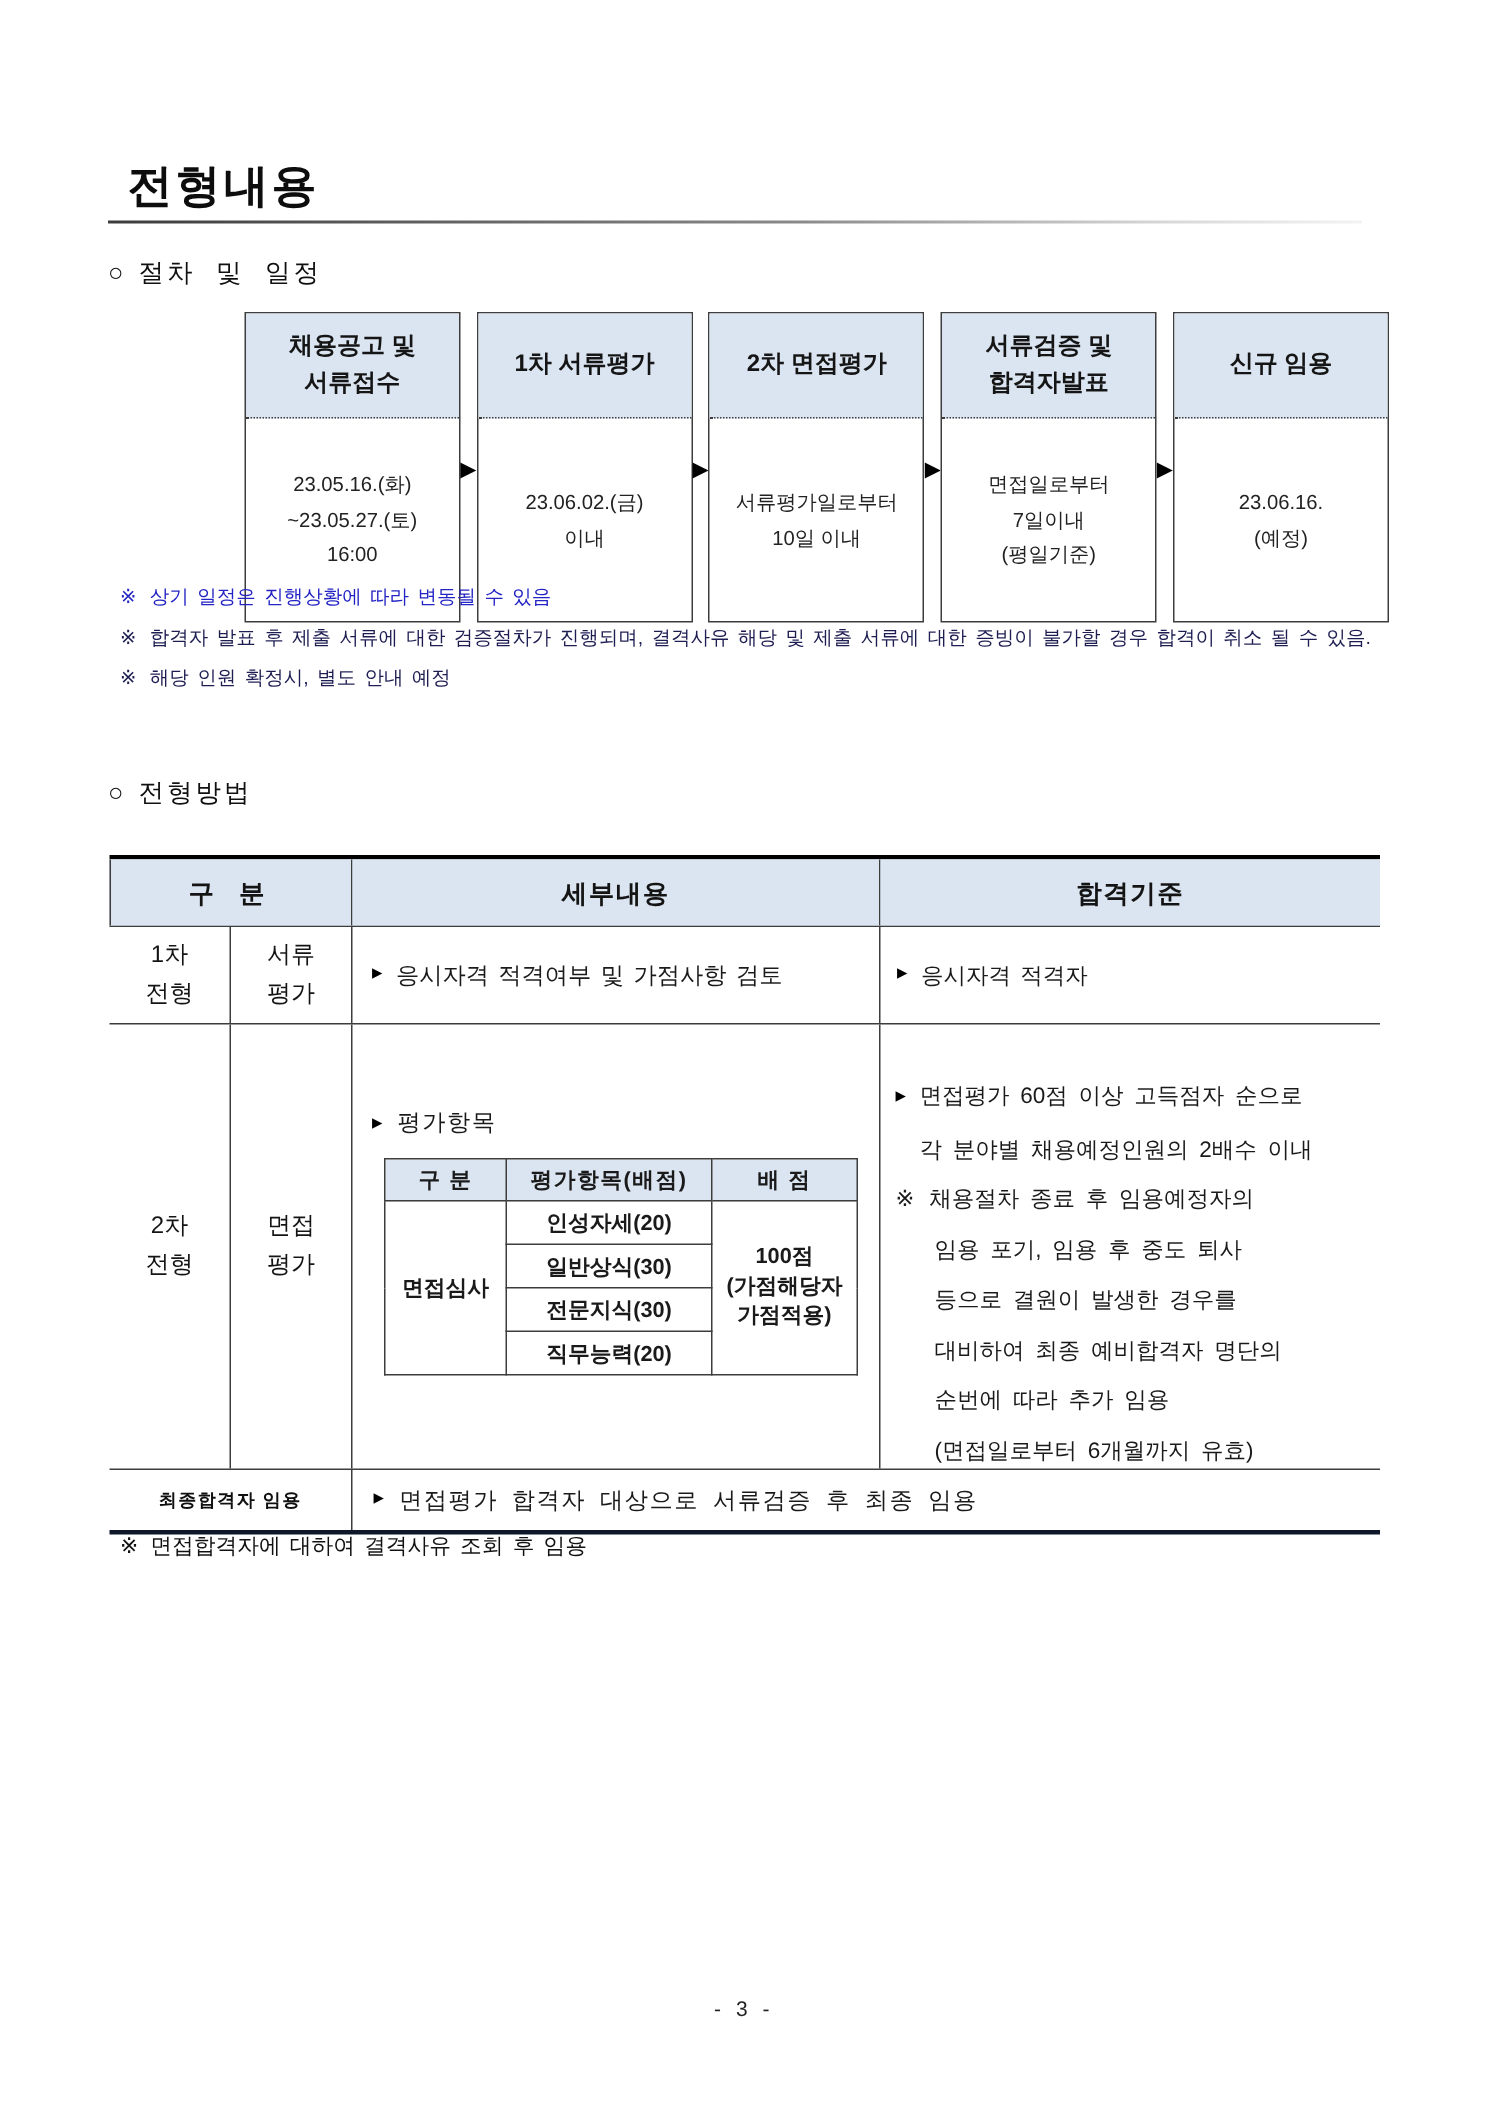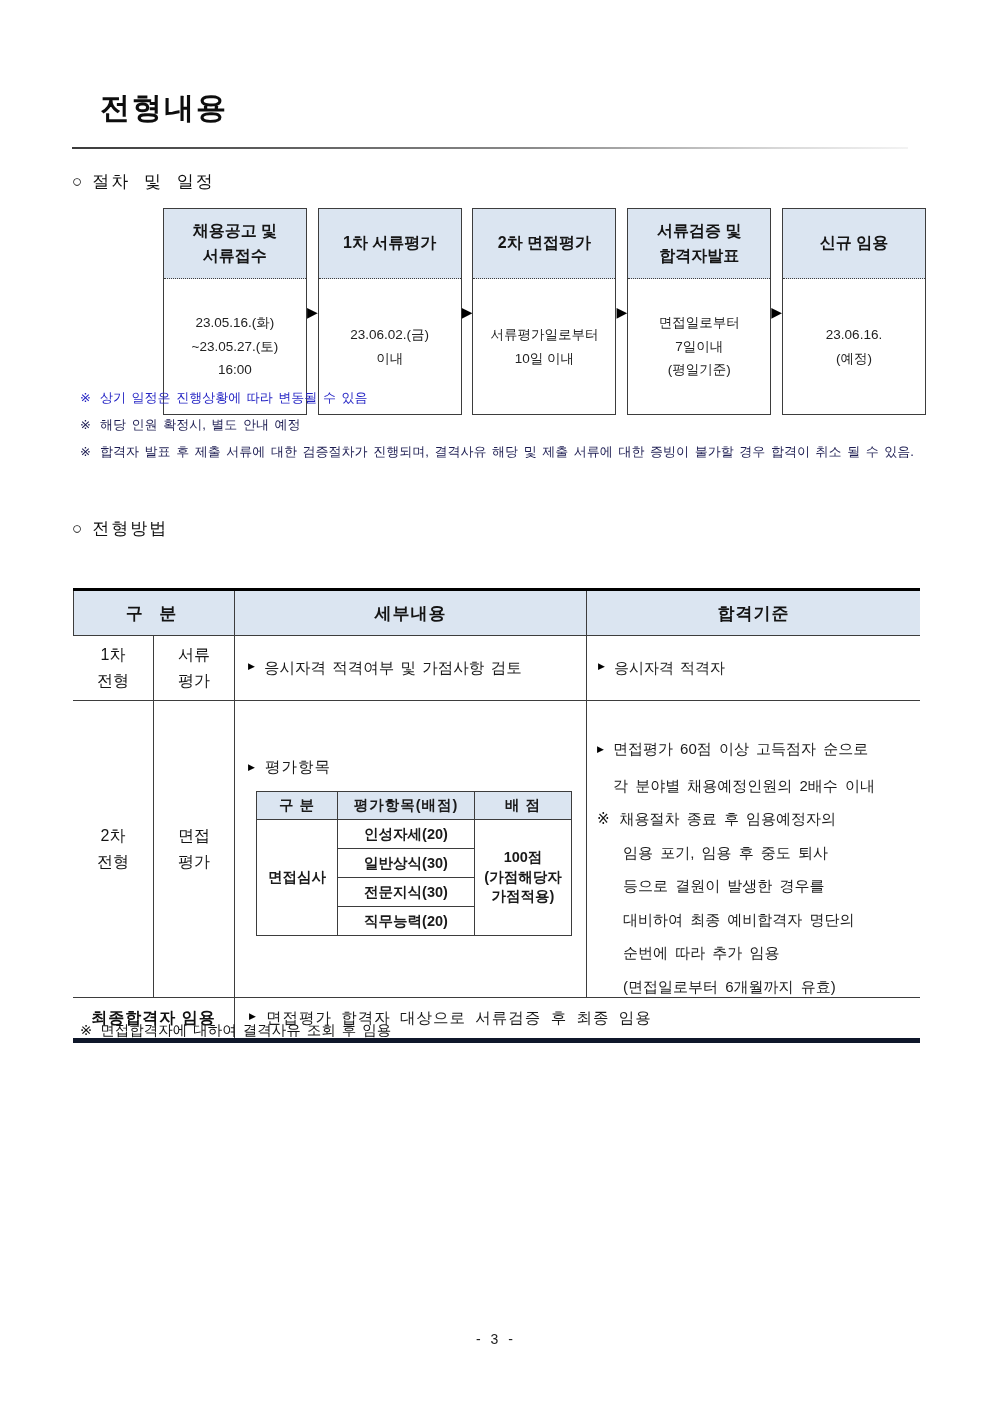--- a/index.html
+++ b/index.html
@@ -4,21 +4,21 @@
 <style>
   html,body{margin:0;padding:0;}
   body{
     width:992px;height:1403px;position:relative;background:#ffffff;
     font-family:"Liberation Sans","DejaVu Sans",sans-serif;color:#1a1a1a;
     overflow:hidden;
   }
   .abs{position:absolute;}
 
   
-  .doc-title{left:85px;top:88px;font-size:30px;font-weight:800;letter-spacing:2px;color:#0d0d0d;margin-left:15px;}
+  .doc-title{left:85px;top:104px;font-size:30px;font-weight:800;letter-spacing:2px;color:#0d0d0d;}
   .title-rule{left:72px;top:147px;width:836px;height:2px;
     background:linear-gradient(to right,#3c3c3c 0%,#8a8a8a 55%,#d9d9d9 85%,#f3f3f3 100%);}
 
   
   .sec-heading{font-size:17px;color:#101010;letter-spacing:2px;word-spacing:7px;}
   .sec-heading .circle{font-size:17px;margin-right:10px;letter-spacing:0;}
   .heading-schedule{left:72px;top:170px;}
   .heading-method{left:72px;top:517px;}
 
   
@@ -32,21 +32,21 @@
   .flow-arrow{align-self:center;font-size:14px;color:#000;line-height:1;}
 
   
   .notes{left:80px;top:384px;width:858px;font-size:13px;line-height:27px;}
   .note{padding-left:28px;text-indent:-28px;word-spacing:2px;text-align:justify;}
   .note-blue{color:#2424c4;}
   .note-navy{color:#1d1d52;}
   .note .mark{margin-right:9px;}
 
   
-  .mtable{left:73px;top:588px;width:847px;border-top:3px solid #000;border-bottom:5px solid #0f172a;box-sizing:border-box;}
+  .mtable{left:73px;top:570px;width:847px;border-top:3px solid #000;border-bottom:3px solid #0f172a;box-sizing:border-box;}
   .mrow{display:flex;border-bottom:1px solid #3d3d3d;box-sizing:border-box;}
   .mrow:last-child{border-bottom:none;}
   .mcell{box-sizing:border-box;border-right:1px solid #3d3d3d;}
   .mcell:last-child{border-right:none;}
   .c-center{display:flex;align-items:center;justify-content:center;text-align:center;}
   .row-header{height:45px;background:#dbe5f1;font-weight:700;font-size:17px;color:#141414;}
   .row-header .mcell{background:#dbe5f1;}
   .hcell-group{width:162px;border-left:1px solid #3d3d3d;letter-spacing:6px;}
   .hcell-detail{width:352px;letter-spacing:1px;}
   .hcell-criteria{width:333px;letter-spacing:1px;}
@@ -59,21 +59,21 @@
   .row1 .detail-cell{display:flex;align-items:center;padding-left:13px;word-spacing:2px;}
   .row1 .criteria-cell{display:flex;align-items:center;padding-left:11px;word-spacing:2px;}
   .bullet{font-size:9px;margin-right:9px;position:relative;top:-2px;color:#000;}
   .row2 .detail-cell{padding:49px 0 0 13px;}
   .d-bullet-line{font-size:15.5px;line-height:33px;letter-spacing:1px;word-spacing:3px;}
   .row2 .criteria-cell{padding:31px 0 0 10px;}
   .crit-line{line-height:33.5px;word-spacing:3px;}
   .crit-indent1{padding-left:16px;}
   .crit-mark-line .mark{margin-right:10px;}
   .crit-indent2{padding-left:26px;}
-  .row3 .label-cell{width:162px;font-weight:700;font-size:16px;letter-spacing:1px;color:#101010;text-align:right;}
+  .row3 .label-cell{width:162px;font-weight:700;font-size:12px;letter-spacing:1px;color:#101010;text-align:right;}
   .row3 .span-cell{width:685px;display:flex;align-items:center;padding-left:14px;font-size:15.5px;word-spacing:4px;letter-spacing:1px;}
 
   
   .itable{border-collapse:collapse;margin:5px 0 0 8px;}
   .itable th,.itable td{border:1px solid #3d3d3d;text-align:center;font-size:14.5px;color:#1a1a1a;padding:0 4px;}
   .itable th{background:#dbe5f1;font-weight:700;height:27px;letter-spacing:1px;}
   .col-igroup{width:72px;}
   .col-iitem{width:128px;}
   .col-iscore{width:88px;}
   .itable td{height:28px;font-weight:700;}
@@ -148,24 +148,24 @@
         </div>
     </div>
   </div>
 </div>
 
 <div class="abs notes">
   <div class="note note-blue">
     <span class="mark">※</span><span>상기 일정은 진행상황에 따라 변동될 수 있음</span>
   </div>
   <div class="note note-navy">
+    <span class="mark">※</span><span>합격자 발표 후 제출 서류에 대한 검증절차가 진행되며, 결격사유 해당 및 제출 서류에 대한 증빙이 불가할 경우 합격이 취소 될 수 있음.</span>
+  </div>
+  <div class="note note-navy">
     <span class="mark">※</span><span>해당 인원 확정시, 별도 안내 예정</span>
-  </div>
-  <div class="note note-navy">
-    <span class="mark">※</span><span>합격자 발표 후 제출 서류에 대한 검증절차가 진행되며, 결격사유 해당 및 제출 서류에 대한 증빙이 불가할 경우 합격이 취소 될 수 있음.</span>
   </div>
 </div>
 
 <div class="abs sec-heading heading-method">
   <span class="circle">○</span><span>전형방법</span>
 </div>
 
 <div class="abs mtable">
 
   <div class="mrow row-header">

